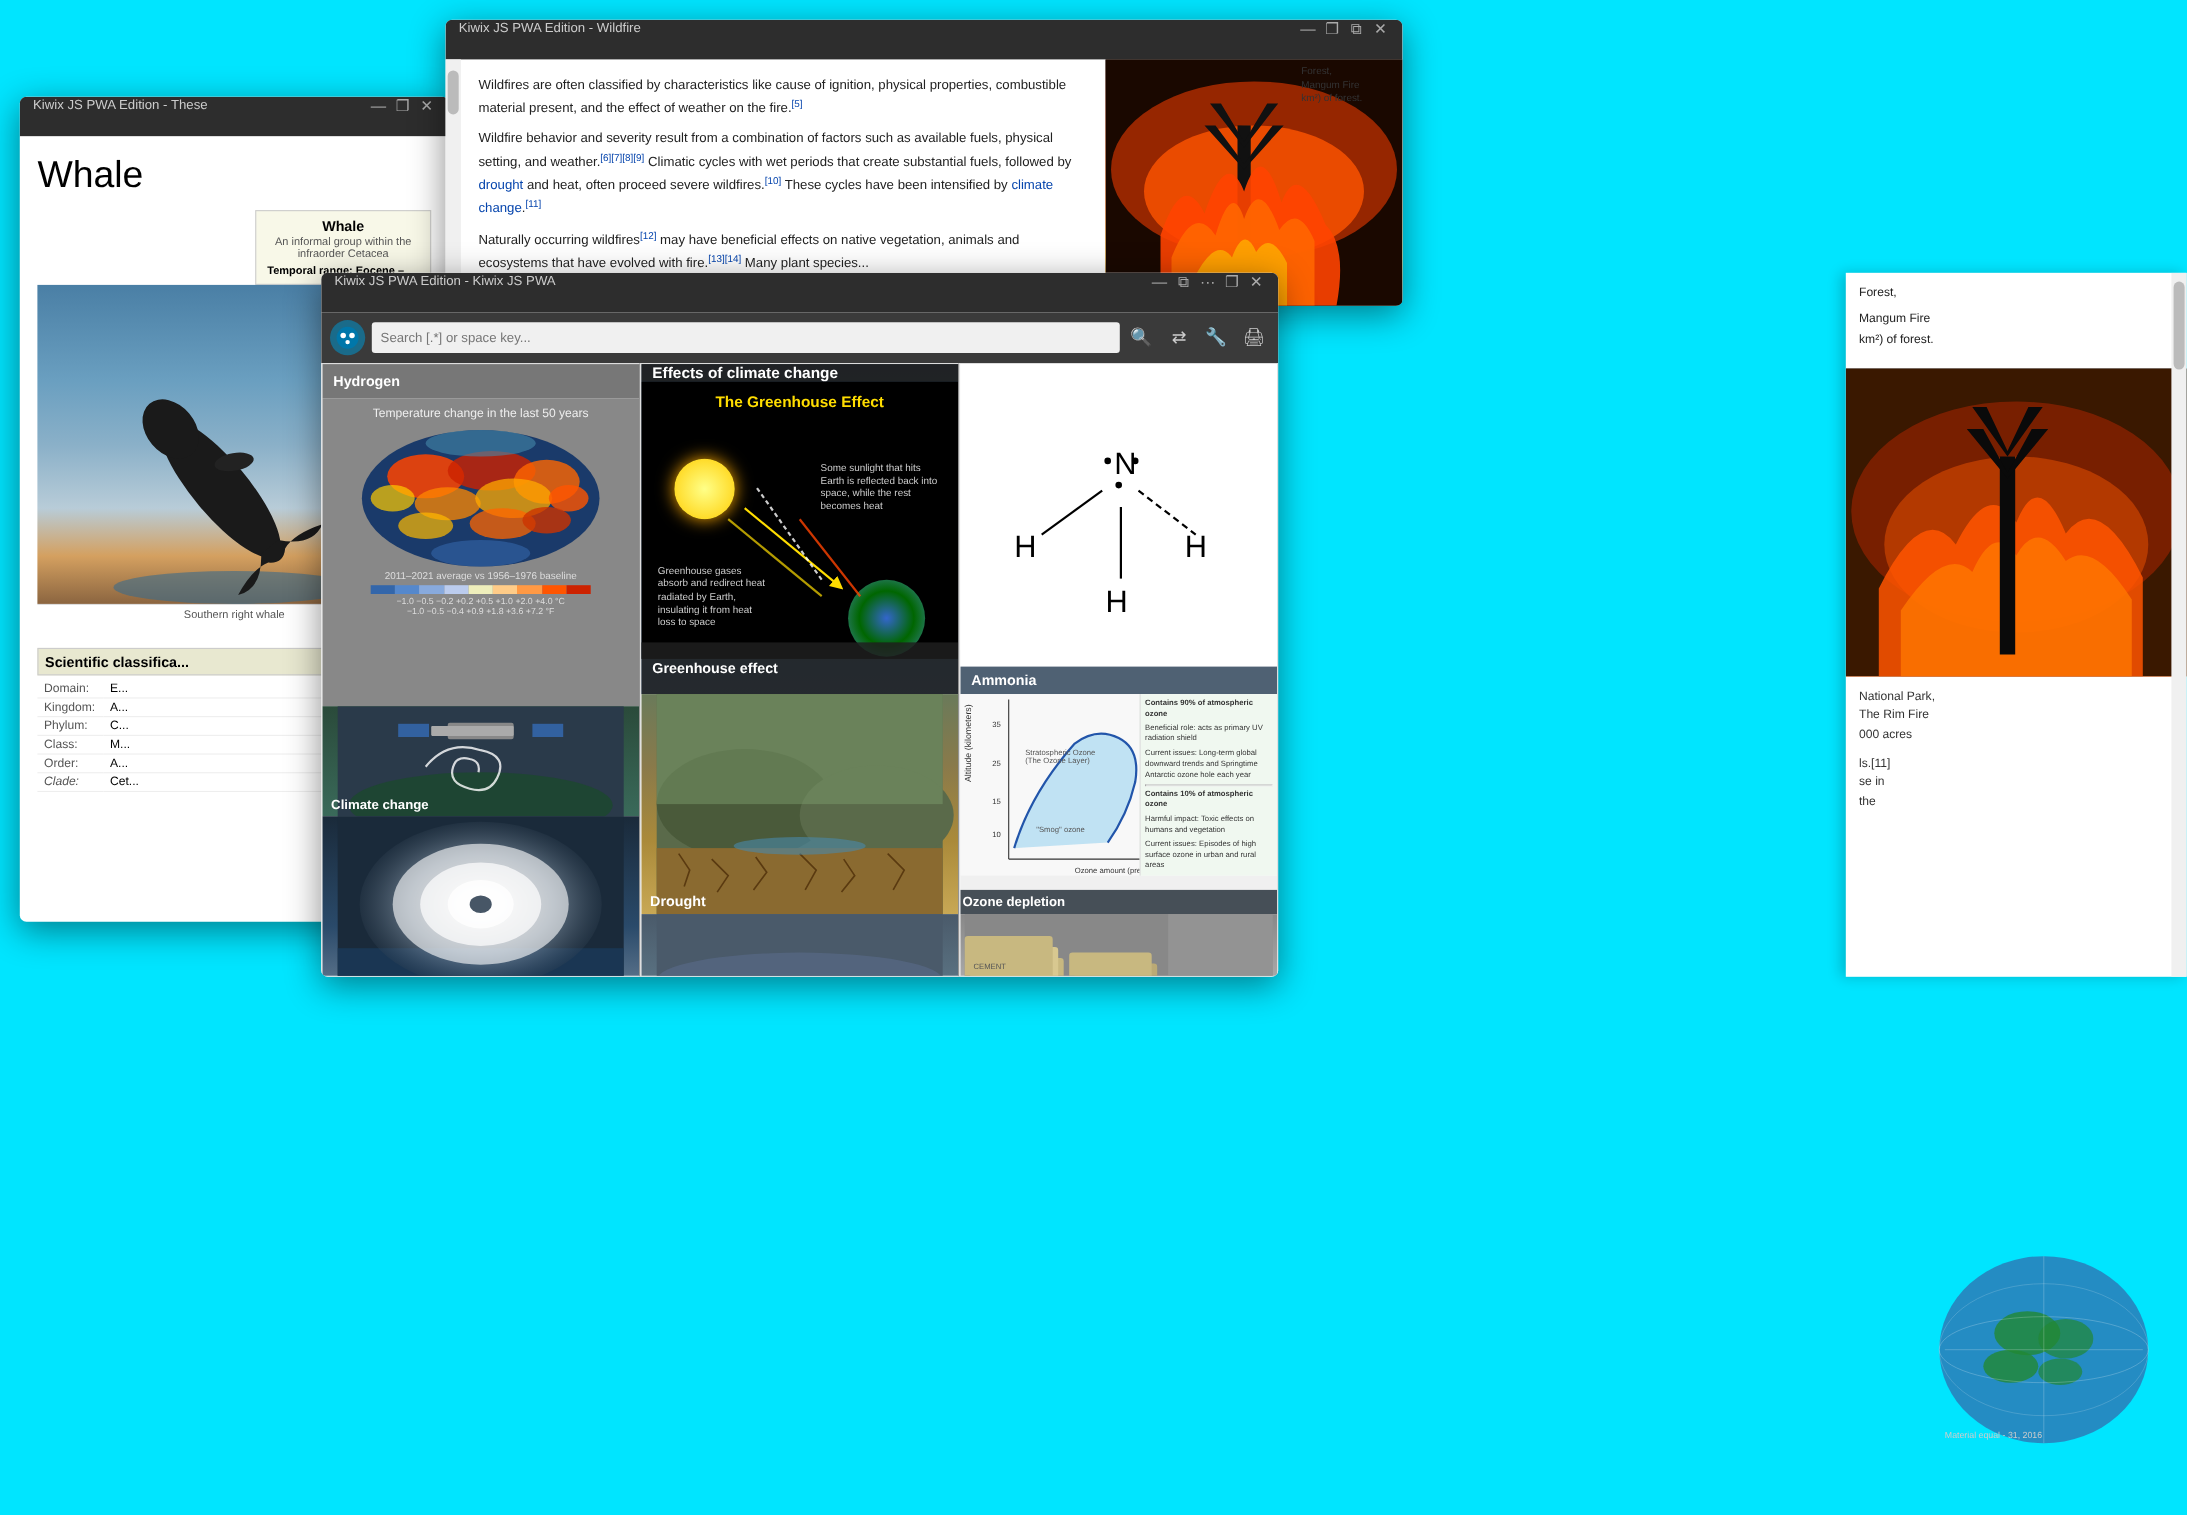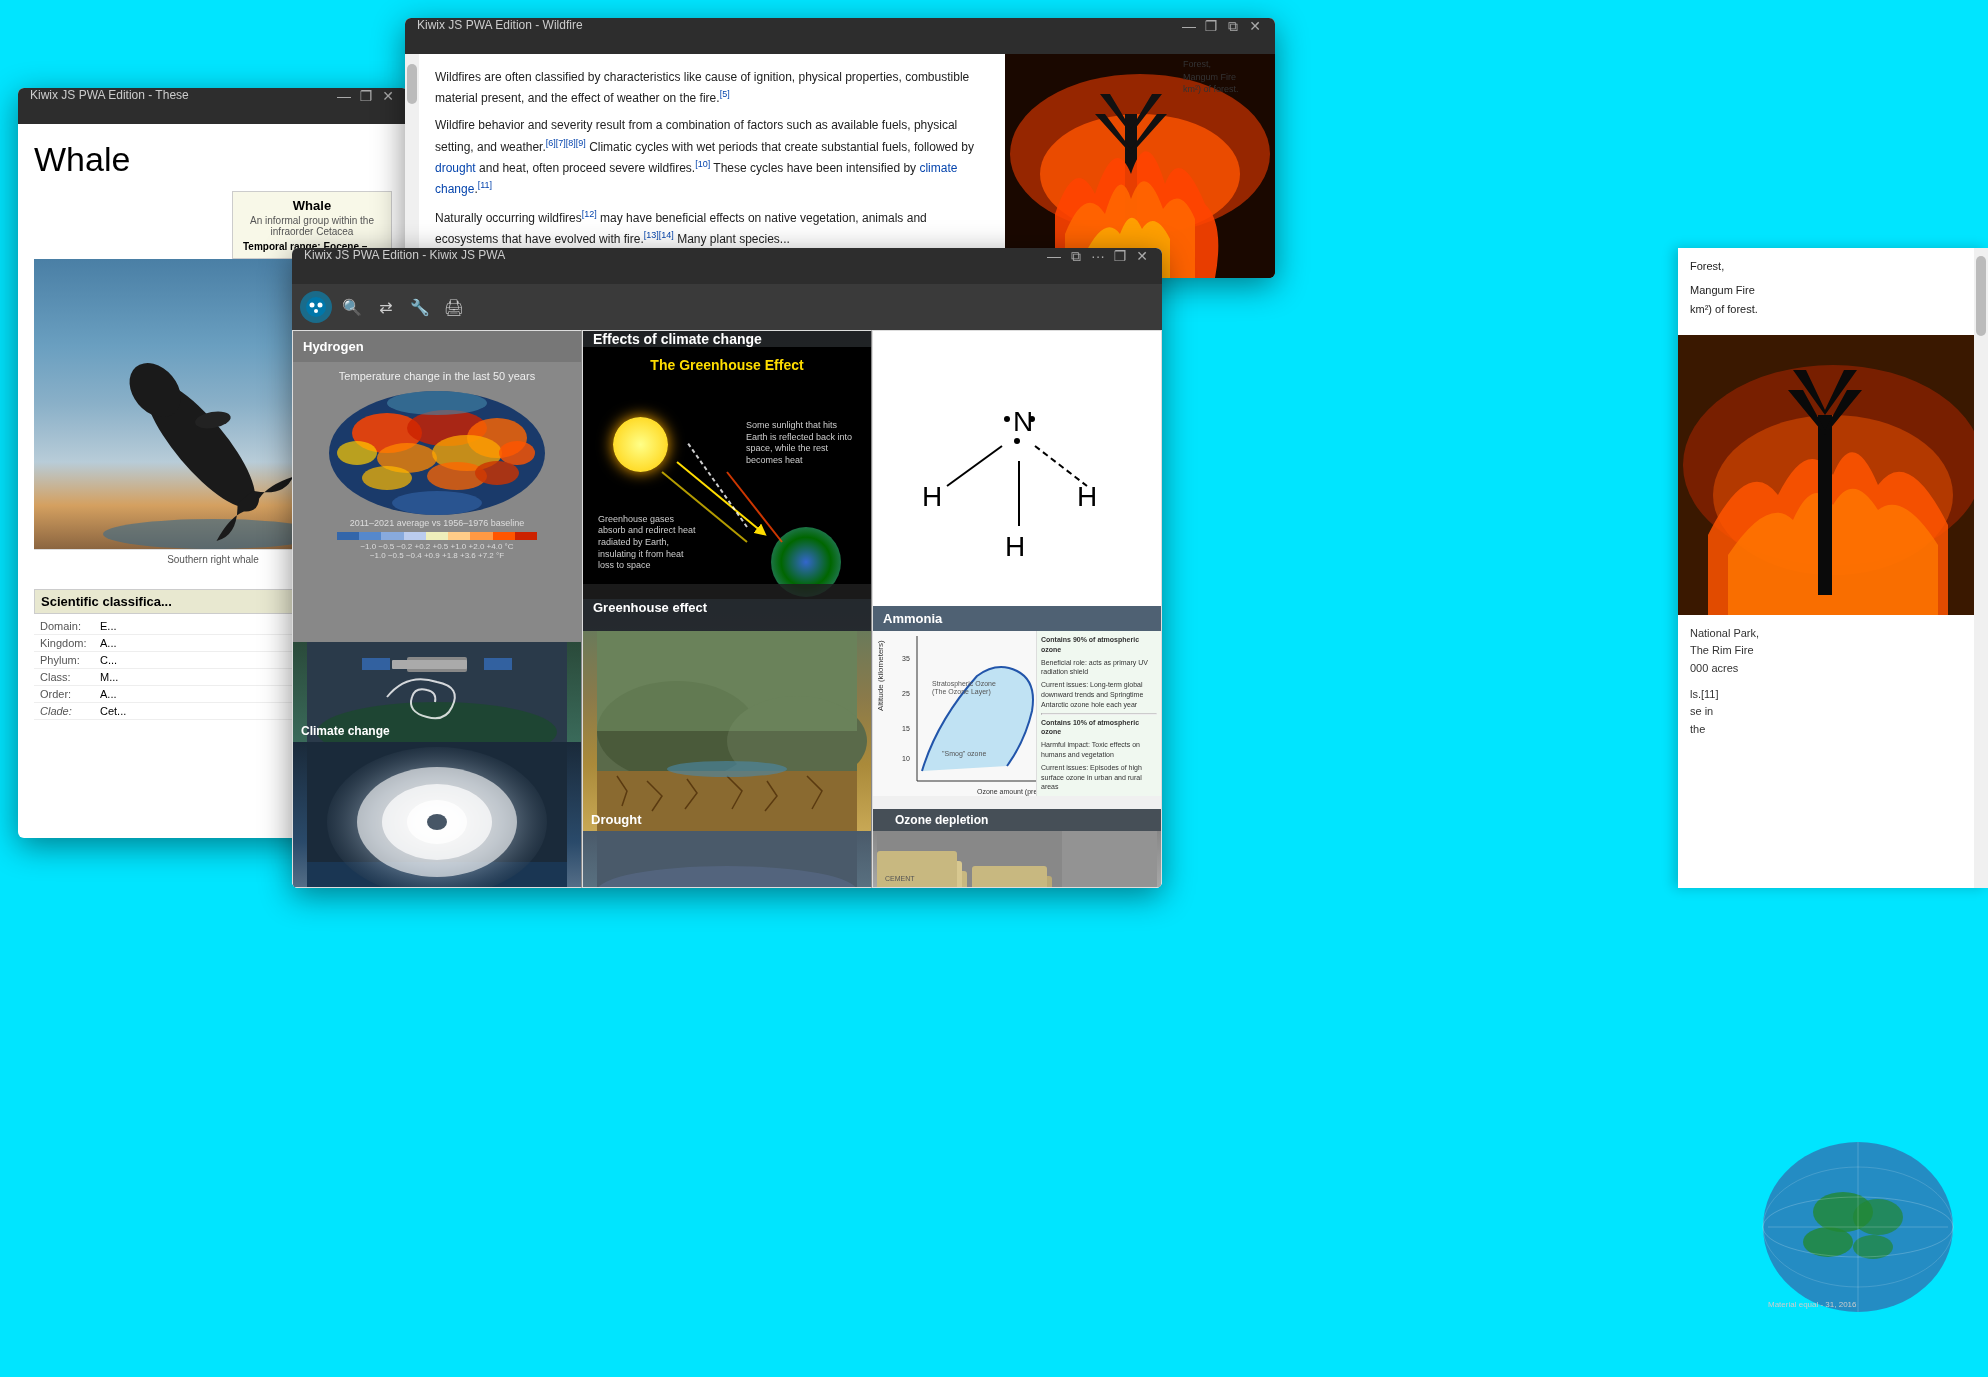--- a/index.html
+++ b/index.html
@@ -383,20 +383,21 @@
 
   <div class="kiwix-toolbar">
     <div class="kiwix-logo">
       <svg width="22" height="22" viewBox="0 0 22 22">
         <circle cx="11" cy="11" r="10" fill="#0077aa"></circle>
         <circle cx="7" cy="9" r="2.5" fill="white"></circle>
         <circle cx="15" cy="9" r="2.5" fill="white"></circle>
         <circle cx="11" cy="15" r="2" fill="white"></circle>
       </svg>
     </div>
+    <input class="kiwix-search" type="text" placeholder="Search [.*] or space key..." style="">
     <button class="kiwix-toolbar-btn">🔍</button>
     <button class="kiwix-toolbar-btn">⇄</button>
     <button class="kiwix-toolbar-btn">🔧</button>
     <button class="kiwix-toolbar-btn">🖨</button>
   </div>
 
   <div class="kiwix-grid">
 
     <div class="grid-item grid-3-item" style="border-right:1px solid #888;">
       <div style="background:#777;padding:8px 10px;font-size:13px;font-weight:bold;color:#fff;">
@@ -608,21 +609,21 @@
         
         <div style="position:absolute;top:0;right:0;width:125px;height:165px;background:#f0f8f0;border-left:1px solid #ddd;padding:4px;font-size:7px;line-height:1.4;color:#333;overflow:hidden;">
           <div style="font-size:7px;margin-bottom:3px;"><b>Contains 90% of atmospheric ozone</b></div>
           <div style="font-size:7px;margin-bottom:3px;">Beneficial role: acts as primary UV radiation shield</div>
           <div style="font-size:7px;margin-bottom:3px;">Current issues: Long-term global downward trends and Springtime Antarctic ozone hole each year</div>
           <hr style="border-top:1px solid #ccc;margin:3px 0;">
           <div style="font-size:7px;margin-bottom:3px;"><b>Contains 10% of atmospheric ozone</b></div>
           <div style="font-size:7px;margin-bottom:3px;">Harmful impact: Toxic effects on humans and vegetation</div>
           <div style="font-size:7px;">Current issues: Episodes of high surface ozone in urban and rural areas</div>
         </div>
-        <div style="position:absolute;bottom:0;left:0;right:0;background:rgba(40,50,60,0.85);padding:4px 22px;font-size:12px;font-weight:bold;color:#fff;">Ozone depletion</div>
+        <div style="position:absolute;bottom:0;left:0;right:0;background:rgba(40,50,60,0.85);padding:4px 2px;font-size:12px;font-weight:bold;color:#fff;">Ozone depletion</div>
       </div>
 
       <div style="background:linear-gradient(180deg,#888,#aaa,#999);height:122px;position:relative;">
         <svg width="100%" height="122" viewBox="0 0 280 122">
           <rect width="280" height="122" fill="#888"></rect>
 
           <rect x="10" y="40" width="80" height="55" fill="#c8b880" rx="3"></rect>
           <rect x="5" y="30" width="80" height="55" fill="#d8c890" rx="3"></rect>
           <rect x="0" y="20" width="80" height="55" fill="#c8b880" rx="3"></rect>
 

